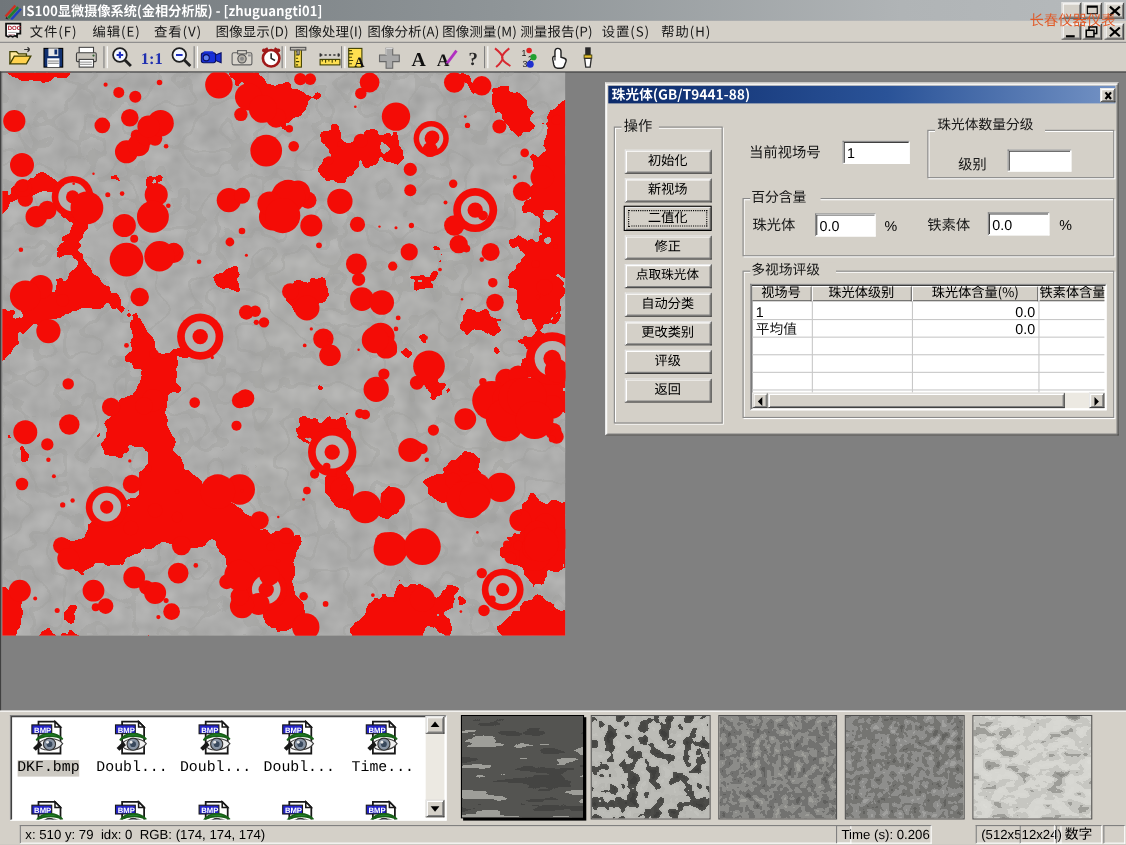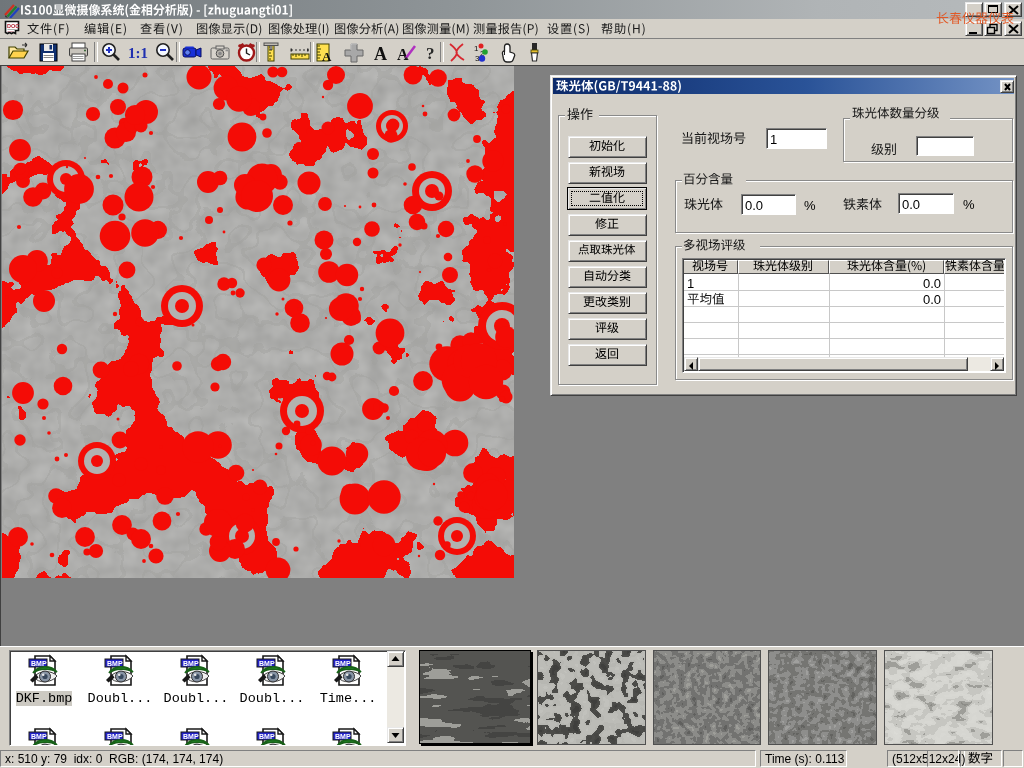--- a/index.html
+++ b/index.html
@@ -1081,25 +1081,25 @@
 <div class="abs" style="left:653px;top:650px;width:106px;height:93px;border:1px solid #505050;overflow:hidden"><svg width="106" height="93">
       <rect width="106" height="93" filter="url(#th3)"></rect>
     </svg></div>
 <div class="abs" style="left:768px;top:650px;width:107px;height:93px;border:1px solid #505050;overflow:hidden"><svg width="107" height="93">
       <rect width="107" height="93" filter="url(#th4)"></rect>
     </svg></div>
 <div class="abs" style="left:884px;top:650px;width:107px;height:93px;border:1px solid #505050;overflow:hidden"><svg width="107" height="93">
       <rect width="107" height="93" filter="url(#th5)"></rect>
     </svg></div>
 <div class="abs" style="left:0;top:748px;width:1024px;height:20px;background:#d4d0c8"></div>
-<div class="abs" style="left:0;top:750px;width:754px;height:15px;border:1px solid;border-color:#808080 #fff #fff #808080">
+<div class="abs" style="left:18px;top:750px;width:754px;height:15px;border:1px solid;border-color:#808080 #fff #fff #808080">
     <div class="abs" style="left:4px;top:1px;font-size:12px;color:#000;white-space:pre">x: 510 y: 79  idx: 0  RGB: (174, 174, 174)</div>
   </div>
 <div class="abs" style="left:760px;top:750px;width:85px;height:15px;border:1px solid;border-color:#808080 #fff #fff #808080">
-    <div class="abs" style="left:4px;top:1px;font-size:12px;color:#000;white-space:pre">Time (s): 0.113</div>
+    <div class="abs" style="left:4px;top:1px;font-size:12px;color:#000;white-space:pre">Time (s): 0.206</div>
   </div>
 <div class="abs" style="left:887px;top:750px;width:76px;height:15px;border:1px solid;border-color:#808080 #fff #fff #808080">
     <div class="abs" style="left:4px;top:1px;font-size:12px;color:#000;white-space:pre">(512x512x24)</div>
   </div>
 <div class="abs" style="left:927px;top:750px;width:30px;height:15px;border:1px solid;border-color:#808080 #fff #fff #808080"></div>
 <div class="abs" style="left:960px;top:750px;width:40px;height:15px;border:1px solid;border-color:#808080 #fff #fff #808080"></div>
 <div class="abs" style="left:968px;top:751px"><svg width="25" height="16" viewBox="0 0 25 16">
       <g fill="#000">
         <path transform="matrix(0.01250,0,0,-0.01250,0.00,11.50)" d="M438 821C420 781 388 723 362 688L413 663C440 696 473 747 503 793ZM83 793C110 751 136 696 145 661L205 687C195 723 168 777 139 816ZM629 841C601 663 548 494 464 389C481 377 513 351 525 338C552 374 577 417 598 464C621 361 650 267 689 185C639 109 573 49 486 3C455 26 415 51 371 75C406 121 429 176 442 244H531V306H262L296 377L278 381H322V531C371 495 433 446 459 422L501 476C474 496 365 565 322 590V594H527V656H322V841H252V656H45V594H232C183 528 106 466 34 435C49 421 66 395 75 378C136 412 202 467 252 527V387L225 393L184 306H39V244H153C126 191 98 140 76 102L142 79L157 106C191 92 224 77 256 60C204 23 134 -2 42 -17C55 -33 70 -60 75 -80C183 -57 263 -24 322 25C368 -2 408 -29 439 -55L463 -30C476 -47 490 -70 496 -83C594 -32 670 32 729 111C778 30 839 -35 916 -80C928 -59 952 -30 970 -15C889 27 825 96 775 182C836 290 874 423 899 586H960V656H666C681 712 694 770 704 830ZM231 244H370C357 190 337 145 307 109C268 128 228 146 187 161ZM646 586H821C803 461 776 354 734 265C693 359 664 469 646 586Z"></path>
         <path transform="matrix(0.01250,0,0,-0.01250,12.50,11.50)" d="M461 375V300H71V228H461V15C461 1 456 -4 438 -5C420 -6 355 -5 288 -3C301 -24 315 -57 321 -78C405 -78 458 -77 493 -66C529 -54 541 -32 541 13V228H932V300H541V331C626 379 716 450 776 517L727 555L710 551H233V482H640C599 444 548 404 499 375ZM80 732V496H154V660H843V496H920V732H538V842H459V732Z"></path>

